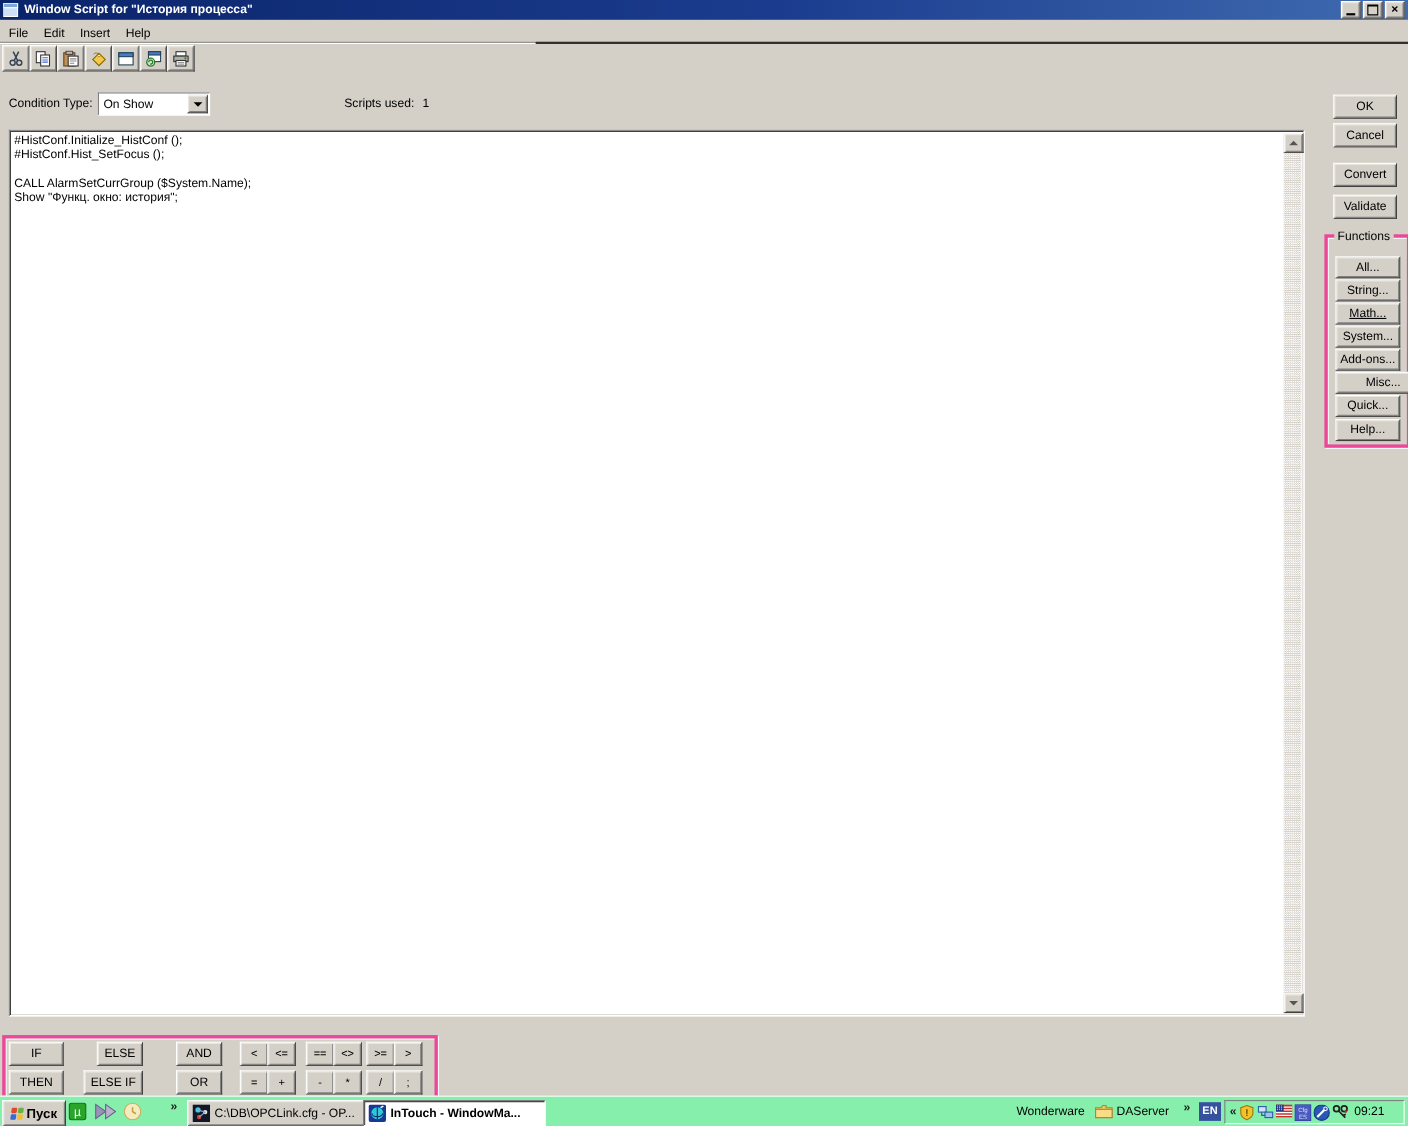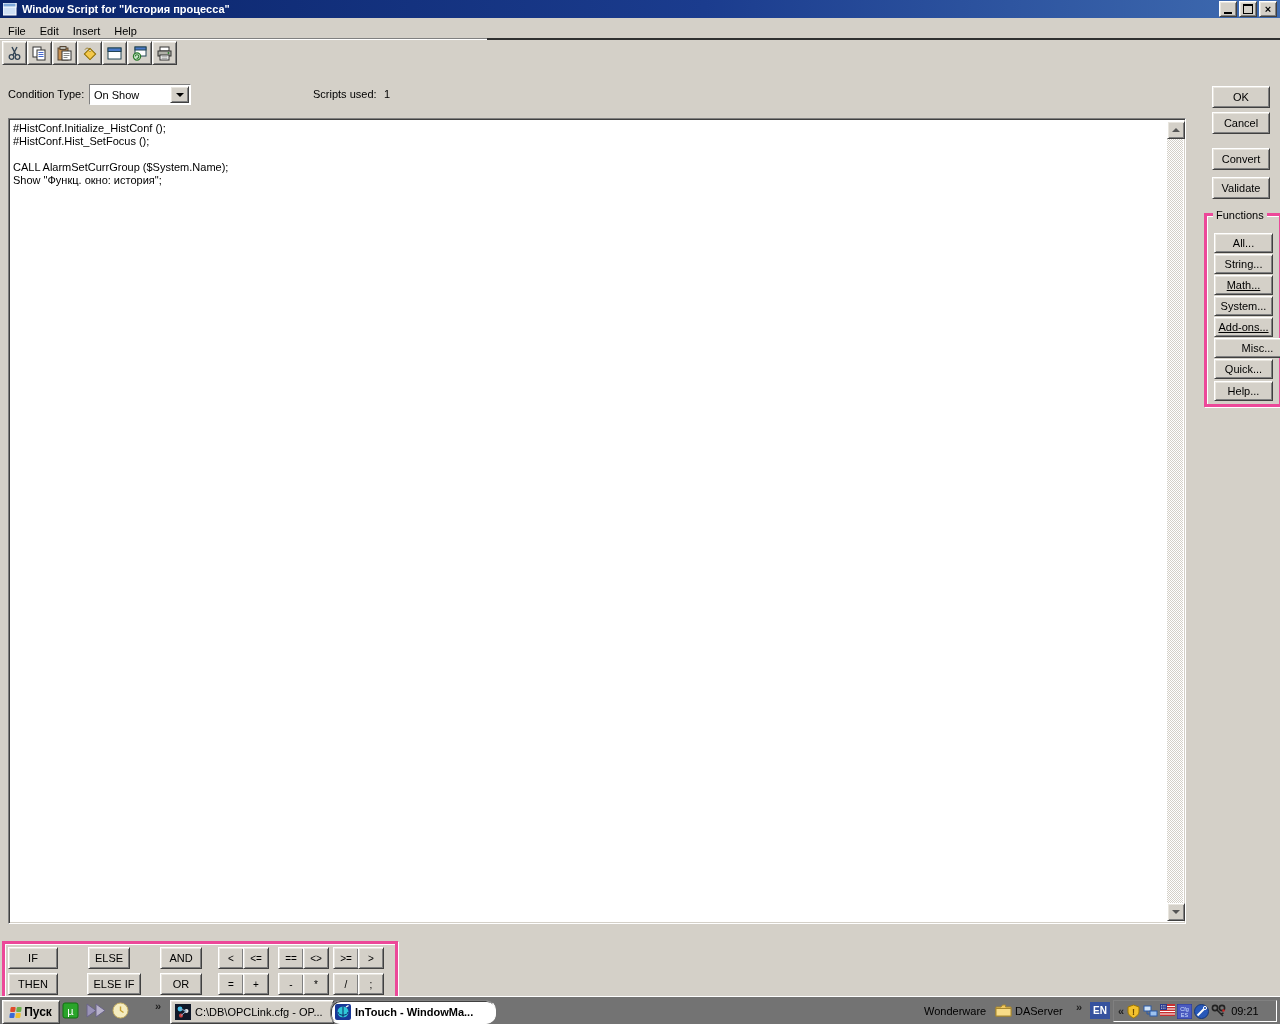--- a/index.html
+++ b/index.html
@@ -40,21 +40,21 @@
   .sb-btn{position:absolute;left:0;width:16px;height:16px;}
   
   .act-btn{width:56px;height:20px;}
   .func-btn{position:absolute;left:7px;width:57px;height:18px;}
   #functions-box{left:1204px;top:213px;width:72px;height:188px;}
   #functions-label{position:absolute;top:-7px;left:6px;background:#d4d0c8;padding:0 3px;}
   
   .k-big{height:20px;}
   .k-sm{width:24px;height:20px;font-size:10px;}
   
-  #taskbar{left:0;top:996px;width:1280px;height:28px;background:#737373;border-top:1px solid #fff;box-sizing:border-box;}
+  #taskbar{left:0;top:996px;width:1280px;height:28px;background:#86efac;border-top:1px solid #fff;box-sizing:border-box;}
   #start-btn{left:2px;top:3px;width:56px;height:22px;font-weight:bold;font-size:12px;gap:3px;}
   .task-btn{top:3px;height:22px;display:flex;align-items:center;padding:0 4px;gap:4px;overflow:hidden;white-space:nowrap;}
   .task-active{background:#ffffff;border:1px solid;border-color:#808080 #fff #fff #808080;
                box-shadow:inset 1px 1px 0 #404040;font-weight:bold;}
   .chevron{font-size:11px;font-weight:bold;color:#222;}
   #lang-badge{left:1090px;top:5px;width:20px;height:17px;background:#36529e;color:#fff;
               font-size:10px;font-weight:bold;display:flex;align-items:center;justify-content:center;}
   #tray{left:1113px;top:3px;width:164px;height:22px;display:flex;align-items:center;gap:2px;padding-left:4px;box-sizing:border-box;}
   .tray-ic{width:15px;height:15px;flex:0 0 auto;}
   #clock{margin-left:3px;font-size:11px;text-align:right;}
@@ -185,38 +185,38 @@
   <div class="abs raised btn act-btn" style="left:1212px;top:112px;">Cancel</div>
   <div class="abs raised btn act-btn" style="left:1212px;top:148px;">Convert</div>
   <div class="abs raised btn act-btn" style="left:1212px;top:177px;">Validate</div>
 
   <div class="abs groupbox" id="functions-box">
     <span id="functions-label">Functions</span>
     <div class="raised btn func-btn" style="top:17px;text-align:center;">All...</div>
     <div class="raised btn func-btn" style="top:38px;">String...</div>
     <div class="raised btn func-btn" style="top:59px;text-decoration:underline;">Math...</div>
     <div class="raised btn func-btn" style="top:80px;">System...</div>
-    <div class="raised btn func-btn" style="top:101px;text-decoration:underline;">Add-ons...</div>
+    <div class="raised btn func-btn" style="top:101px;">Add-ons...</div>
     <div class="raised btn func-btn" style="top:122px;padding-left:14px;">Misc...</div>
     <div class="raised btn func-btn" style="top:143px;">Quick...</div>
     <div class="raised btn func-btn" style="top:165px;">Help...</div>
   </div>
 
   <div class="abs groupbox" style="left:2px;top:941px;width:390px;height:54px;"></div>
   <div class="abs raised btn k-big" style="left:8px;top:947px;width:48px;">IF</div>
   <div class="abs raised btn k-big" style="left:88px;top:947px;width:40px;">ELSE</div>
   <div class="abs raised btn k-big" style="left:160px;top:947px;width:40px;">AND</div>
   <div class="abs raised btn k-sm" style="left:218px;top:947px;">&lt;</div>
   <div class="abs raised btn k-sm" style="left:243px;top:947px;">&lt;=</div>
   <div class="abs raised btn k-sm" style="left:278px;top:947px;">==</div>
   <div class="abs raised btn k-sm" style="left:303px;top:947px;">&lt;&gt;</div>
   <div class="abs raised btn k-sm" style="left:333px;top:947px;">&gt;=</div>
   <div class="abs raised btn k-sm" style="left:358px;top:947px;">&gt;</div>
   <div class="abs raised btn k-big" style="left:8px;top:973px;width:48px;">THEN</div>
-  <div class="abs raised btn k-big" style="left:87px;top:973px;width:52px;">ELSE IF</div>
+  <div class="abs raised btn k-big" style="left:76px;top:973px;width:52px;">ELSE IF</div>
   <div class="abs raised btn k-big" style="left:160px;top:973px;width:40px;">OR</div>
   <div class="abs raised btn k-sm" style="left:218px;top:973px;">=</div>
   <div class="abs raised btn k-sm" style="left:243px;top:973px;">+</div>
   <div class="abs raised btn k-sm" style="left:278px;top:973px;">-</div>
   <div class="abs raised btn k-sm" style="left:303px;top:973px;">*</div>
   <div class="abs raised btn k-sm" style="left:333px;top:973px;">/</div>
   <div class="abs raised btn k-sm" style="left:358px;top:973px;">;</div>
 
 </div>
 
@@ -254,21 +254,21 @@
   <div class="abs raised task-btn" style="left:170px;width:154px;">
     <svg width="16" height="16">
         <rect width="16" height="16" fill="#101828"></rect>
         <circle cx="5" cy="5" r="2.4" fill="#48c0e8"></circle>
         <circle cx="11.5" cy="7" r="2" fill="#e8e8e8"></circle>
         <circle cx="6" cy="11.5" r="2" fill="#d04040"></circle>
         <path d="M5 5 L11.5 7 L6 11.5" stroke="#88a8c8" fill="none"></path>
       </svg>
     <span>C:\DB\OPCLink.cfg - OP...</span>
   </div>
-  <div class="abs task-btn task-active" style="left:330px;width:156px;border-radius:10px;">
+  <div class="abs task-btn task-active" style="left:330px;width:156px;">
     <svg width="16" height="16">
         <rect width="16" height="16" rx="2" fill="#183898"></rect>
         <circle cx="8" cy="8" r="5.5" fill="#30c8d8"></circle>
         <path d="M3 8 a5 3.2 0 0 0 10 0 M8 2.5 v11" stroke="#0a2868" fill="none" stroke-width="1"></path>
         <path d="M11 3 l2.5 -1.5" stroke="#fff" stroke-width="1.4"></path>
       </svg>
     <span>InTouch - WindowMa...</span>
   </div>
 
   <span class="abs" style="left:924px;top:8px;">Wonderware</span>

